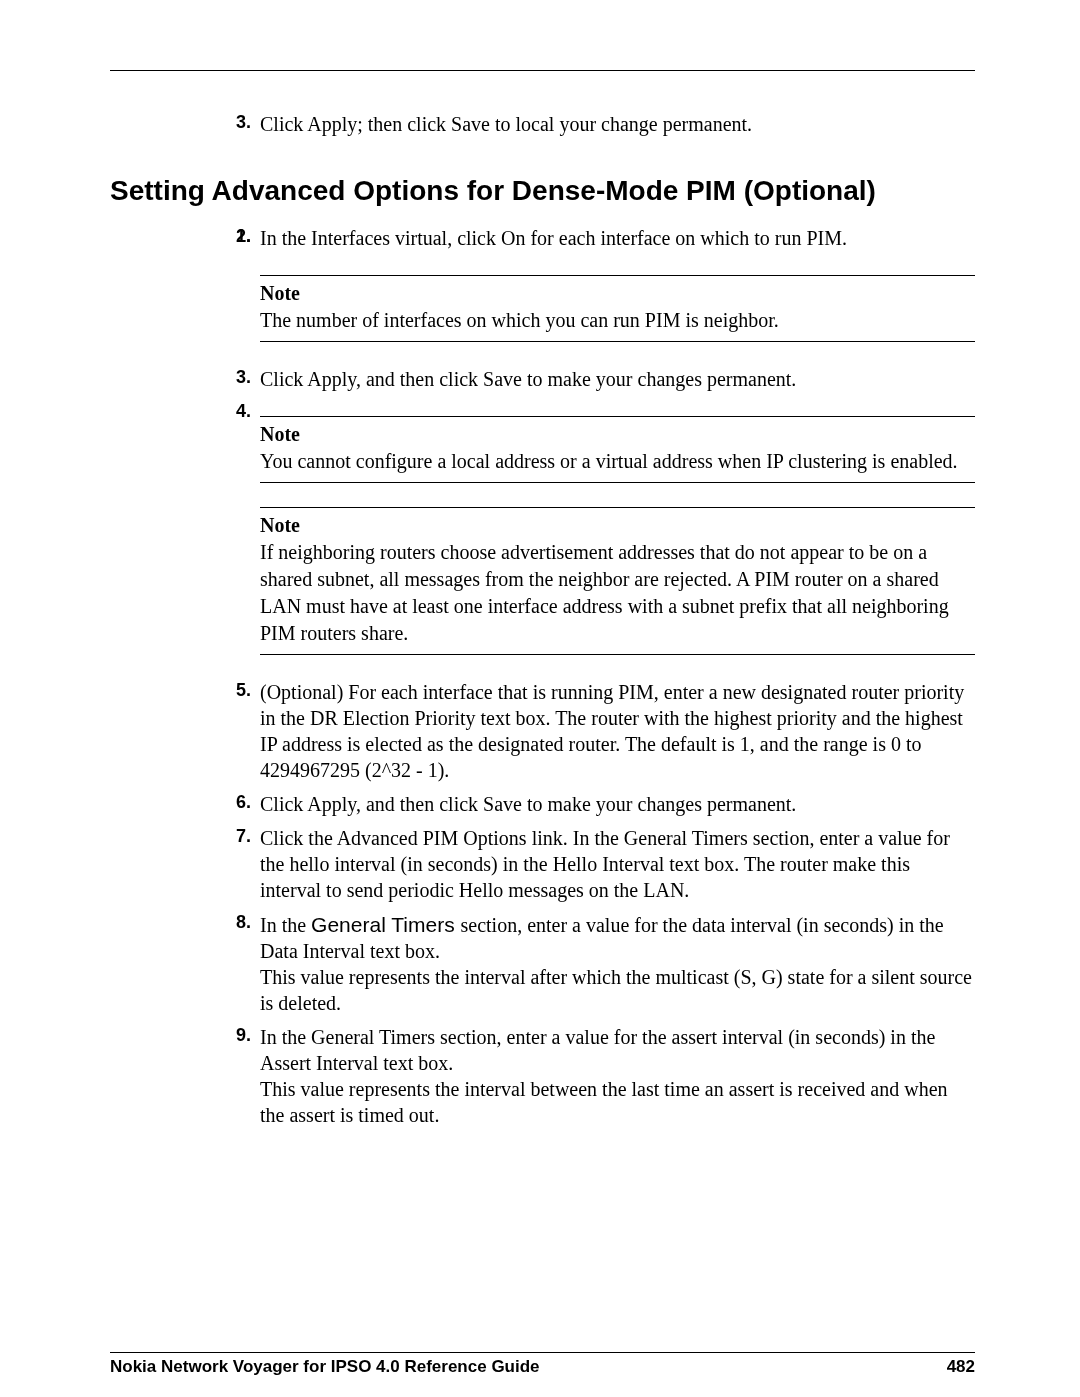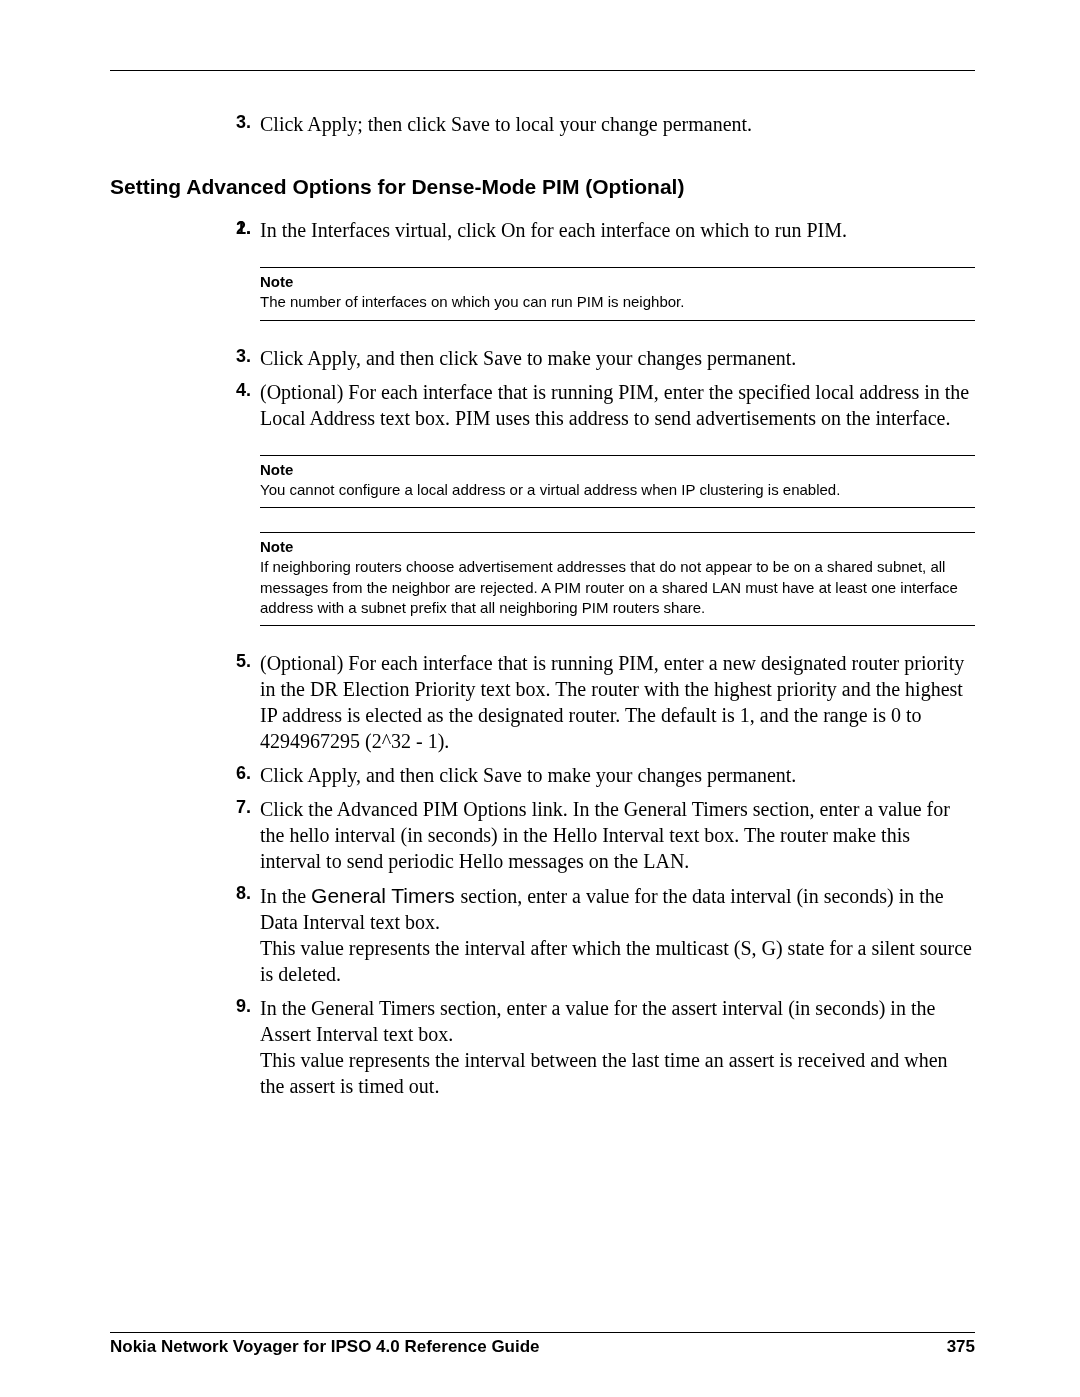--- a/index.html
+++ b/index.html
@@ -20,21 +20,21 @@
   .top-rule {
     border-top: 1.5px solid #000;
     margin-bottom: 40px;
   }
   .content-indent {
     margin-left: 105px;
   }
   h2.section {
     font-family: Arial, Helvetica, sans-serif;
     font-weight: 700;
-    font-size: 21px;
+    font-size: 28px;
     margin: 38px 0 18px 0;
   }
   ol.steps {
     list-style: none;
     padding: 0;
     margin: 0;
   }
   ol.steps > li {
     margin-left: 25px;
     padding-left: 20px;
@@ -51,30 +51,30 @@
     position: absolute;
     left: -25px;
     width: 36px;
     text-align: right;
   }
   .note-block {
     margin: 24px 0 24px 45px;
     border-top: 1.5px solid #000;
     border-bottom: 1.5px solid #000;
     padding: 4px 0 7px 0;
-    font-family: Liberation Sans, sans-serif;
-    font-size: 15px;
+    font-family: Liberation Serif, serif;
+    font-size: 20px;
     line-height: 1.35;
   }
   .note-block .note-title {
     font-weight: 700;
   }
   .footer {
     position: absolute;
-    bottom: 40px;
+    bottom: 20px;
     left: 110px;
     right: 105px;
   }
   .footer-rule {
     border-top: 1.5px solid #000;
     margin-bottom: 4px;
   }
   .footer-row {
     display: flex;
     justify-content: space-between;
@@ -123,21 +123,20 @@
       <div>The number of interfaces on which you can run PIM is neighbor.</div>
     </div>
 
     <ol class="steps">
       <li>
         <span class="num">3.</span>
         <span class="li-body">Click Apply, and then click Save to make your changes permanent.</span>
       </li>
       <li>
         <span class="num">4.</span>
-        <span class="li-body">(Optional) For each interface that is running PIM, enter the specified local address in the Local Address text box. PIM uses this address to send advertisements on the interface.</span>
       </li>
     </ol>
 
     <div class="note-block">
       <div class="note-title">Note</div>
       <div>You cannot configure a local address or a virtual address when IP clustering is enabled.</div>
     </div>
 
     <div class="note-block">
       <div class="note-title">Note</div>
@@ -165,16 +164,16 @@
         <span class="num">9.</span>
         <span class="li-body"><span>In the General Timers section, enter a value for the assert interval (in seconds) in the Assert Interval text box.</span><br><span>This value represents the interval between the last time an assert is received and when the assert is timed out.</span></span>
       </li>
     </ol>
   </div>
 
   <div class="footer">
     <div class="footer-rule"></div>
     <div class="footer-row">
       <span>Nokia Network Voyager for IPSO 4.0 Reference Guide</span>
-      <span>375</span>
+      <span>482</span>
     </div>
   </div>
 </div>
 
 </body></html>

